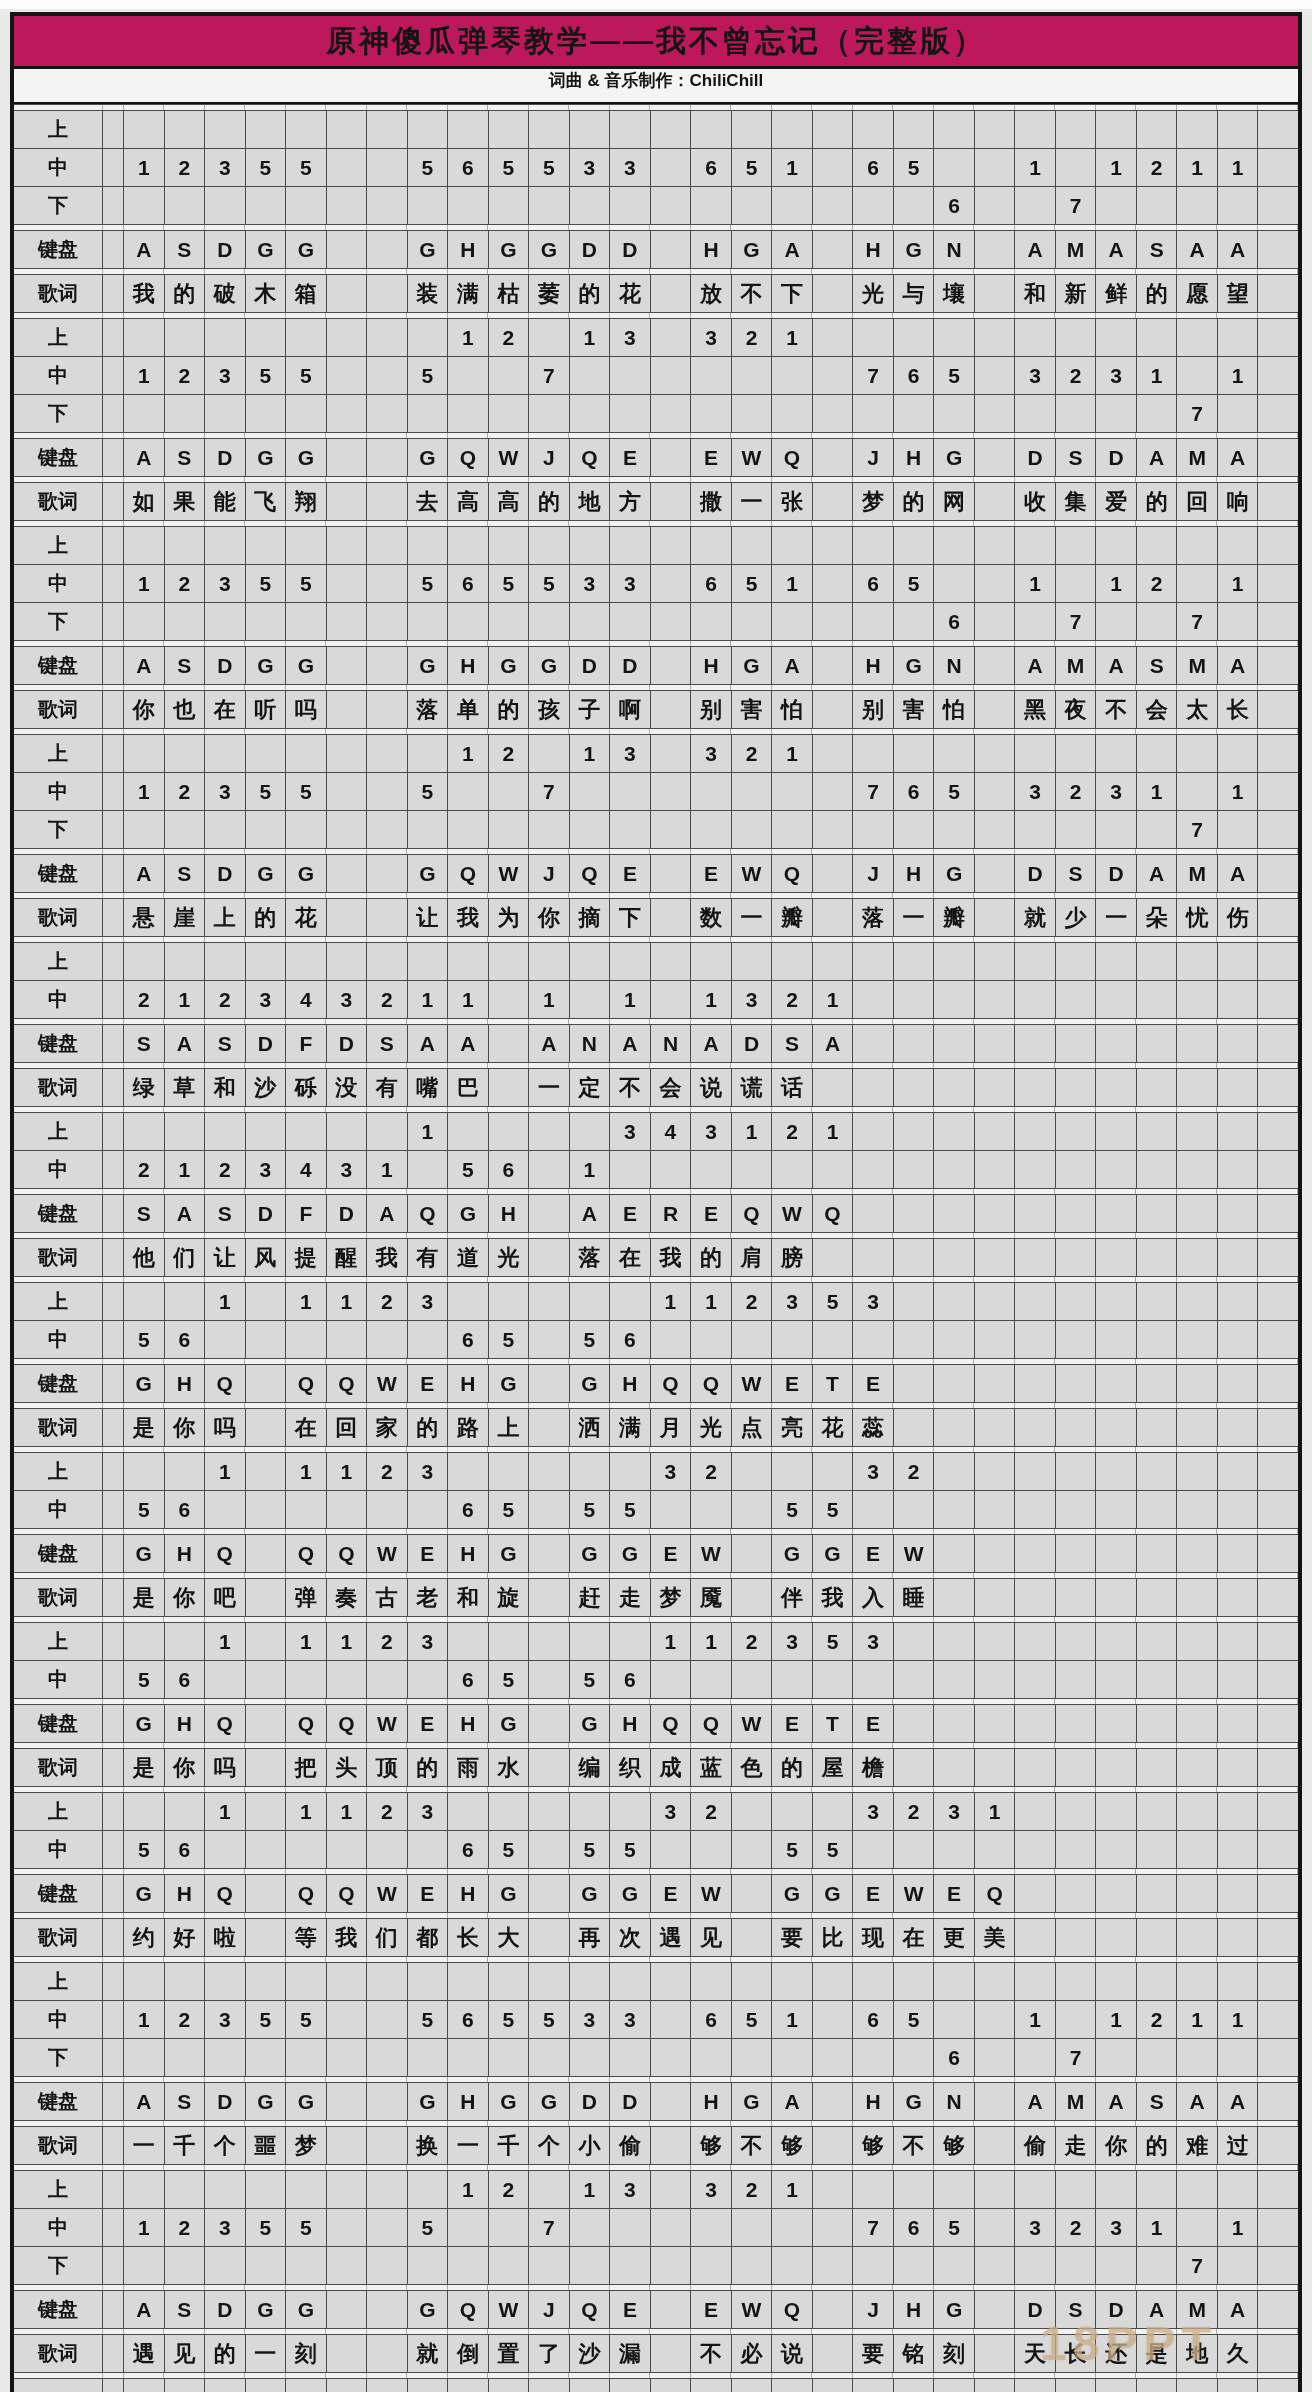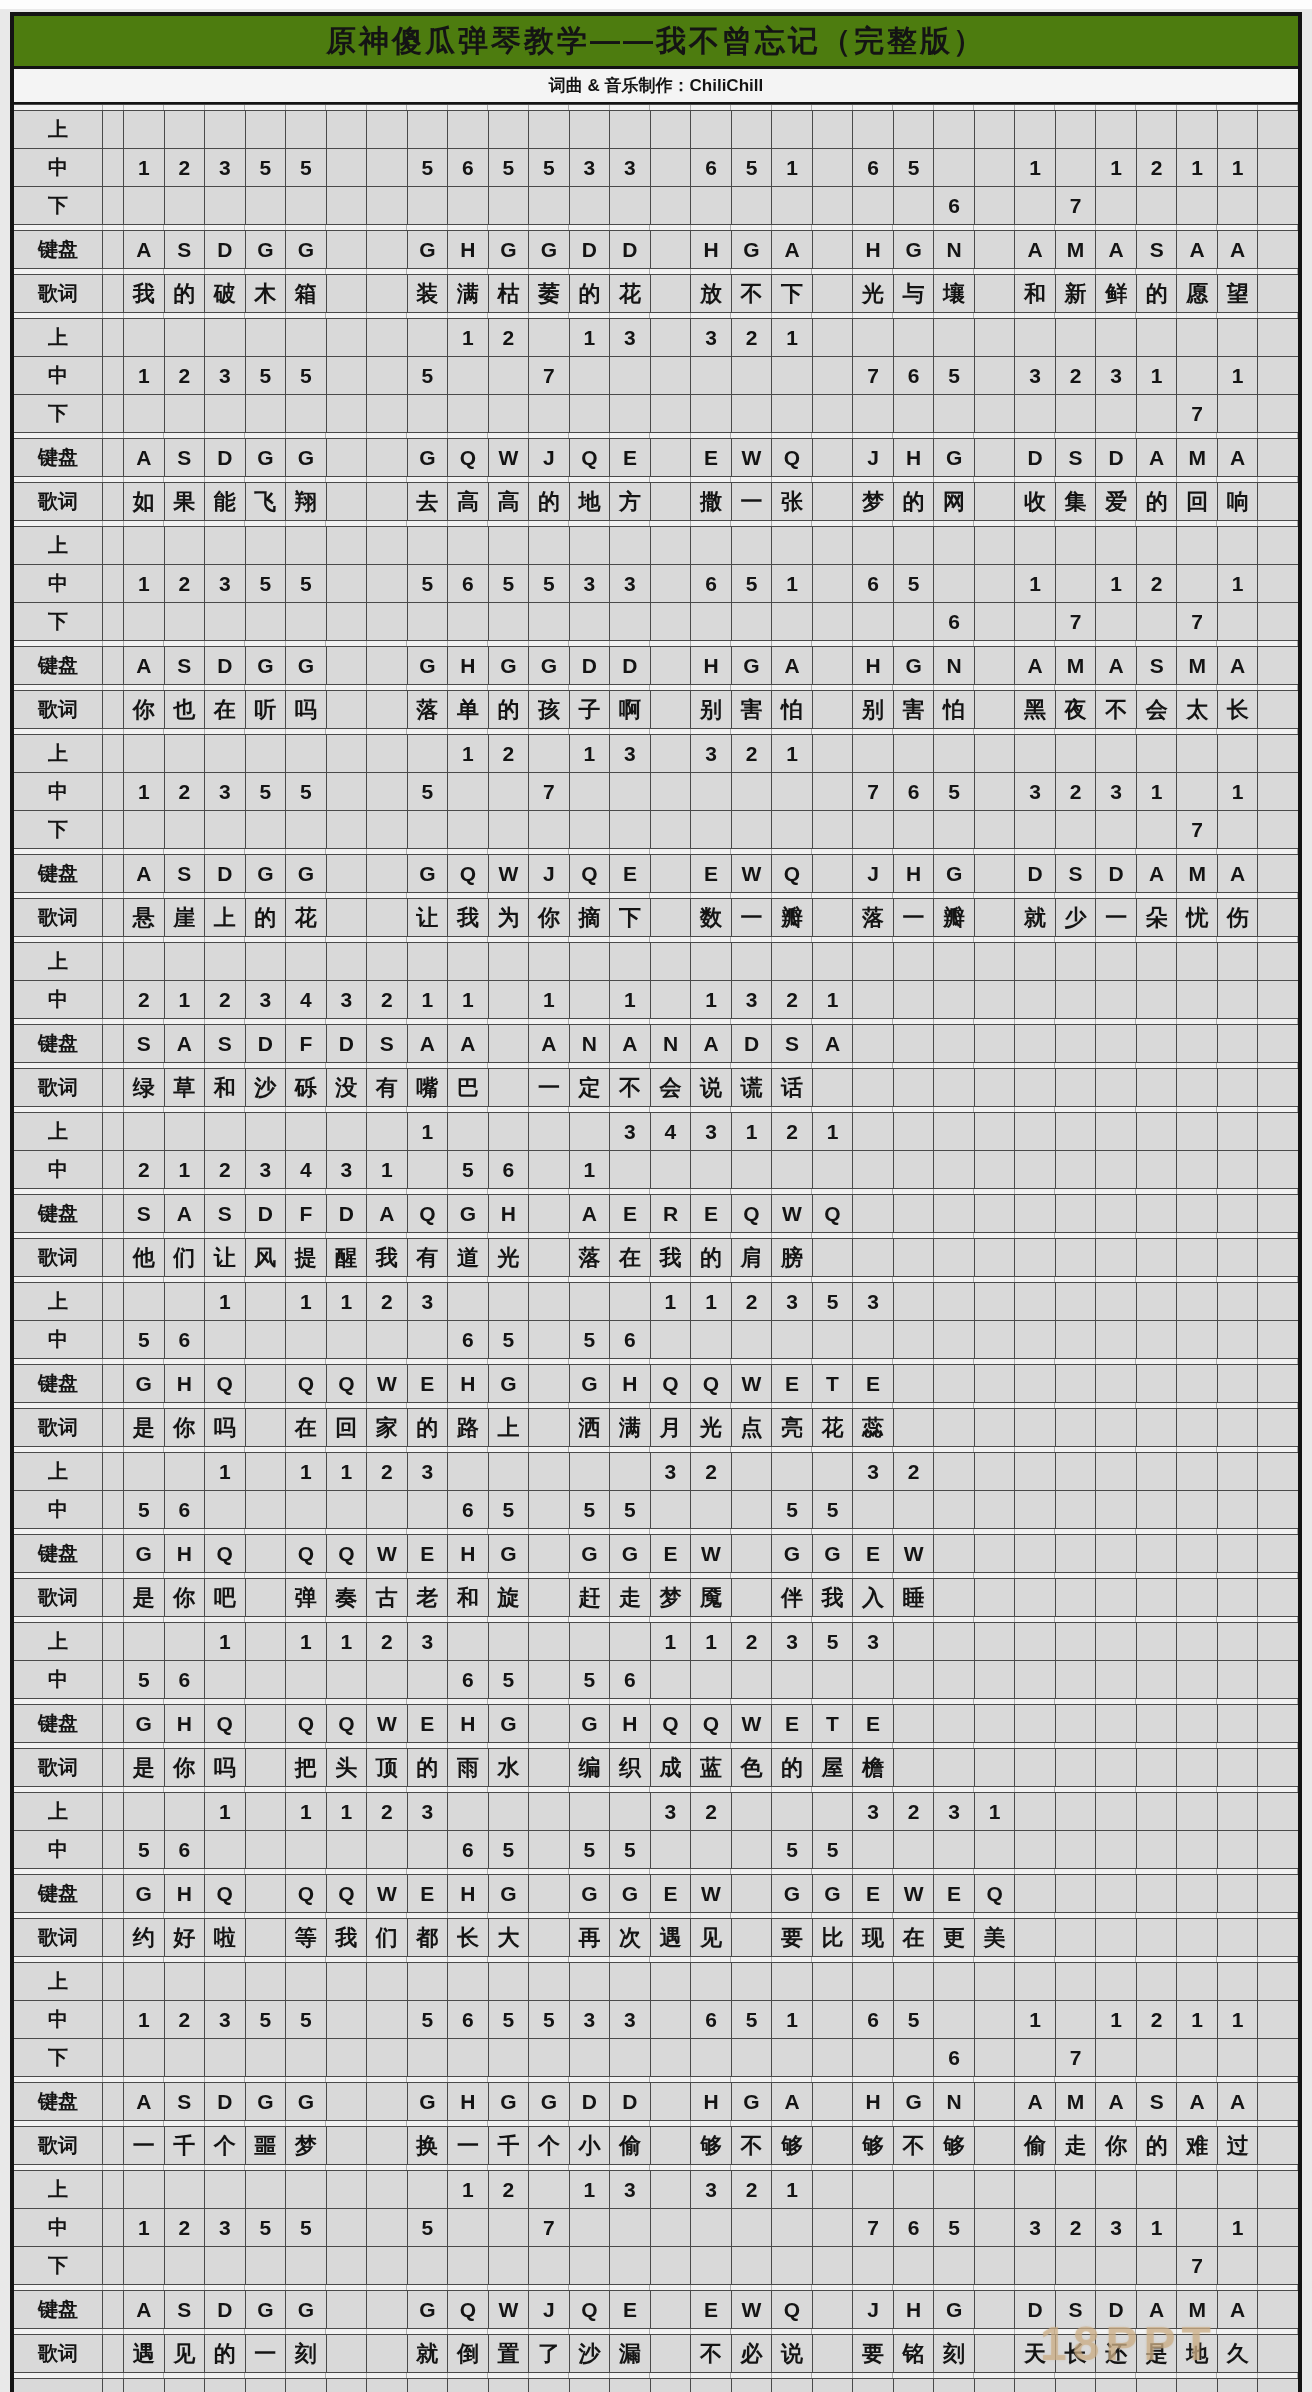--- a/index.html
+++ b/index.html
@@ -10,24 +10,24 @@
     color:#141414;
   }
   #top-strip{position:absolute;left:0;top:0;width:1312px;height:9px;background:#fdfdfd;}
   #sheet{
     position:absolute;left:10px;top:12px;width:1284px;
     border:4px solid #141414;background:#f2f2f2;
   }
   .title-row{
     height:50px;display:flex;align-items:center;justify-content:center;
     font-size:30px;font-weight:bold;letter-spacing:3px;
-    background:#4d7c0f;border-bottom:3px solid #141414;
+    background:#be185d;border-bottom:3px solid #141414;
   }
   .subtitle-row{
-    height:33px;display:flex;align-items:center;justify-content:center;
+    height:33px;display:flex;align-items:flex-start;justify-content:center;
     font-size:17px;font-weight:bold;
     background:#f4f4f4;border-bottom:2px solid #141414;
   }
   .row{display:flex;width:100%;}
   .cell,.label-cell,.spacer-cell{
     background:#d9d9d9;border-right:1px solid #4a4a4a;
     display:flex;align-items:center;justify-content:center;
     overflow:hidden;
   }
   .label-cell{width:88px;flex:none;font-weight:bold;font-size:20px;}

